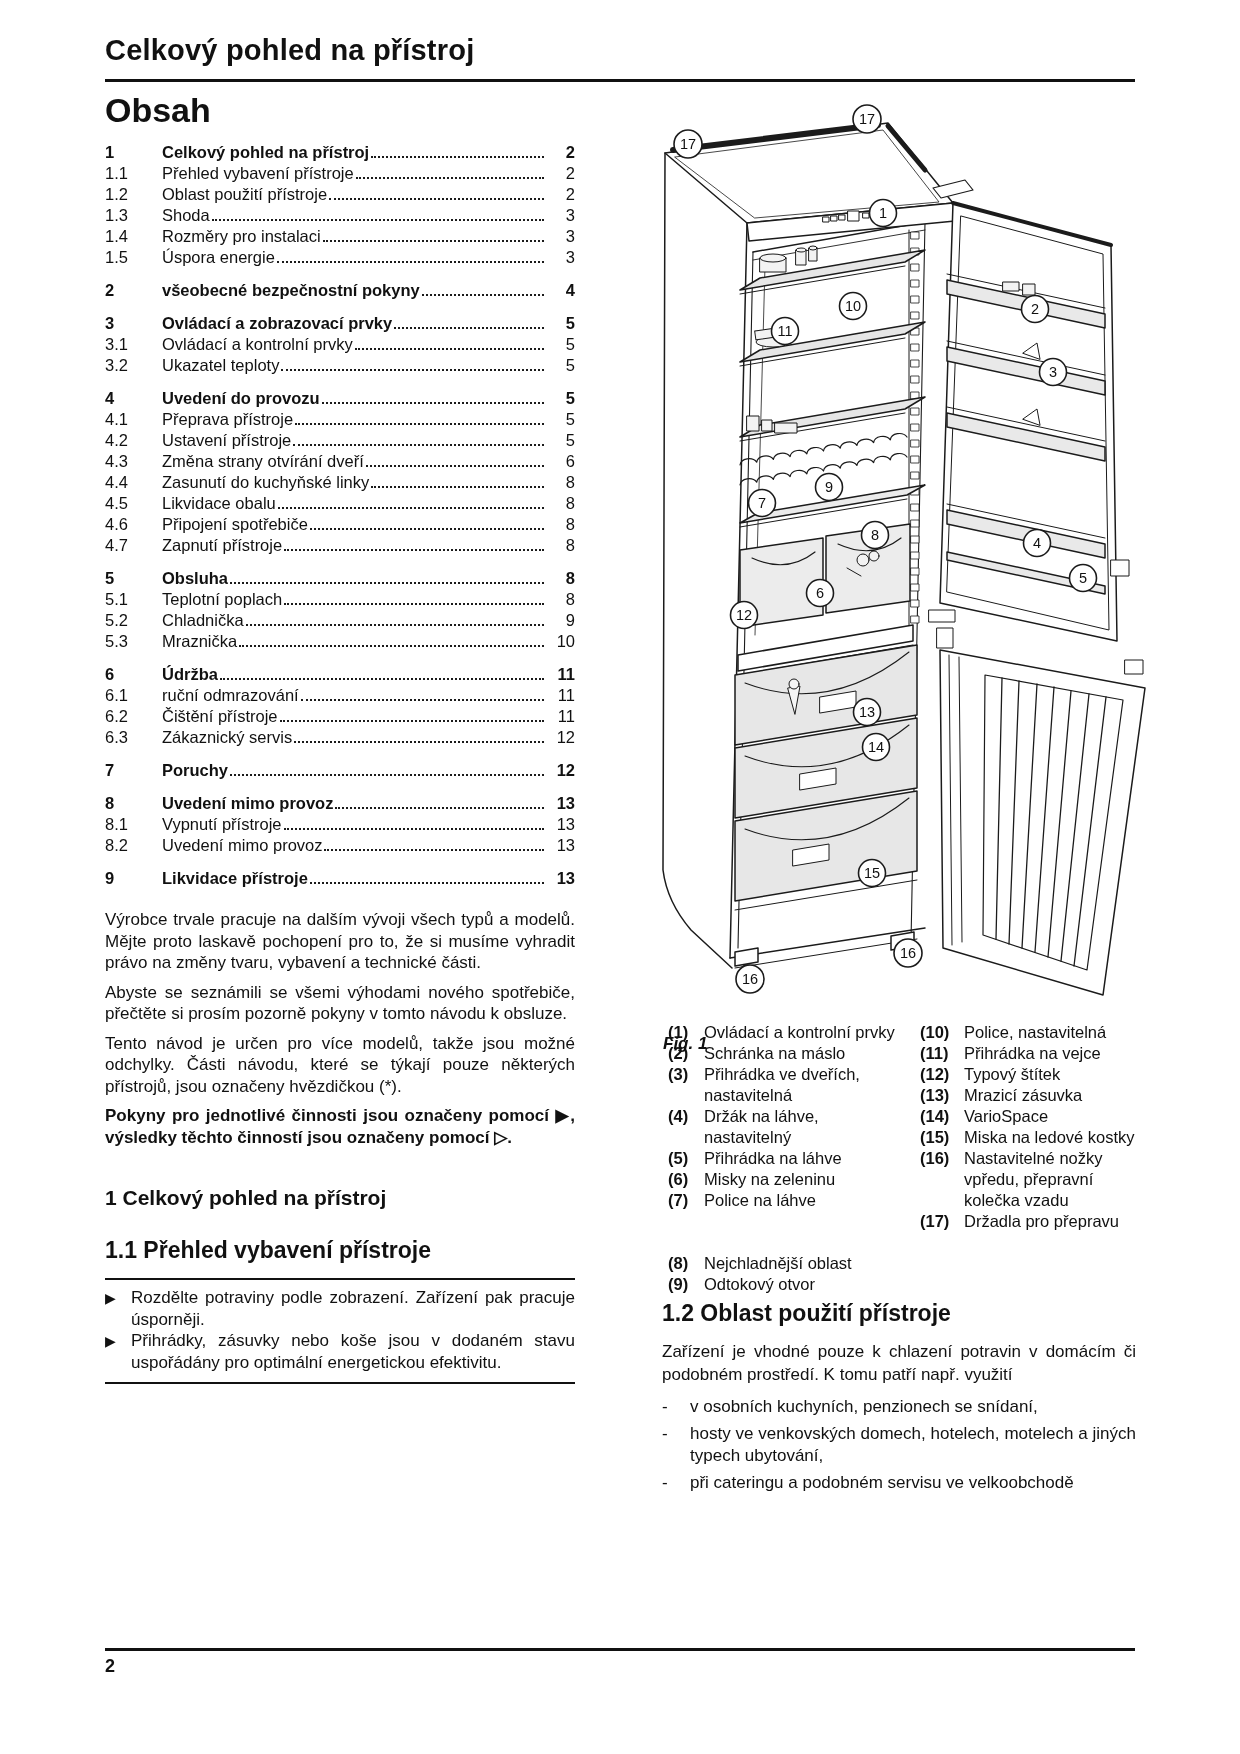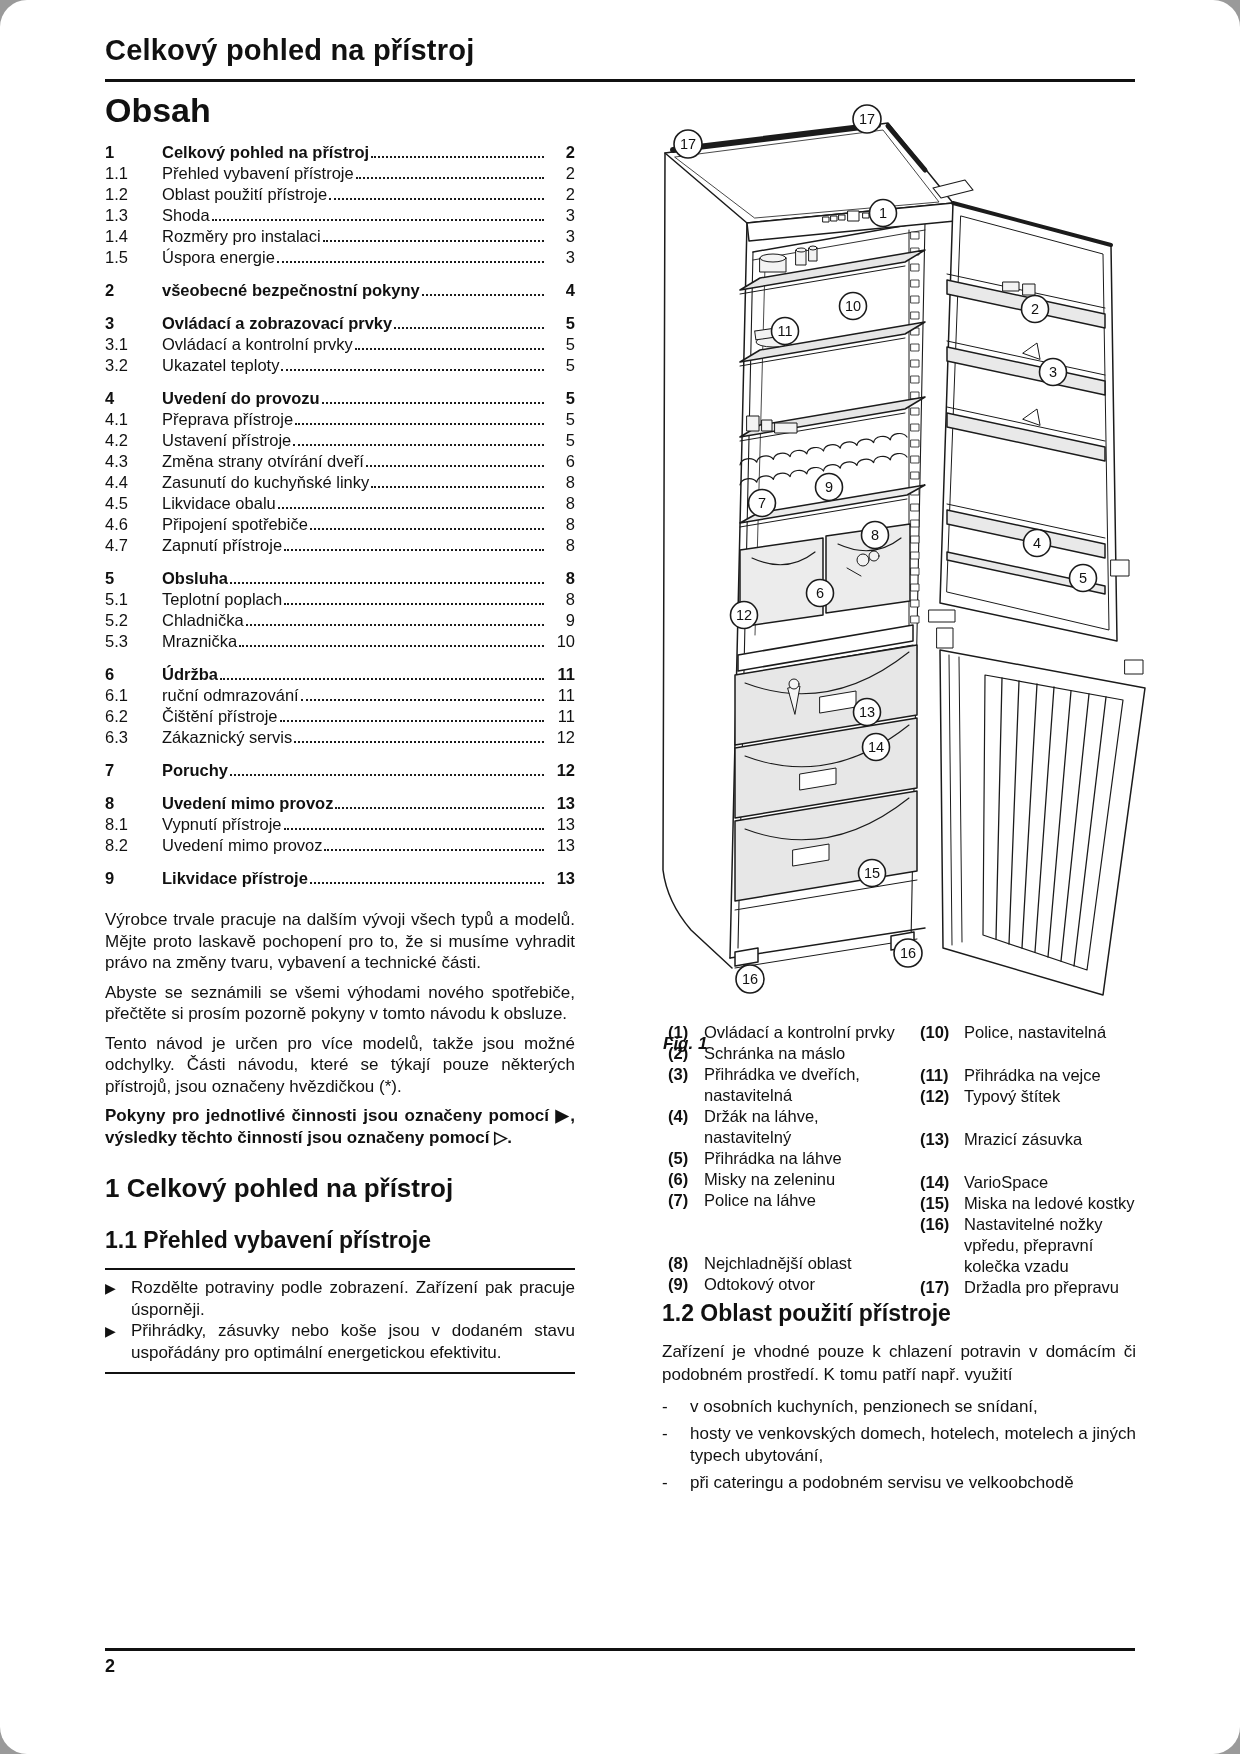--- a/index.html
+++ b/index.html
@@ -1,45 +1,45 @@
 <!DOCTYPE html>
 <html><head>
 <meta charset="utf-8">
 <style>
   html,body{margin:0;padding:0;background:#9a9a9a;}
   .page{position:relative;width:1240px;height:1754px;background:#fff;color:#111;
-        font-family:"Liberation Sans", sans-serif;overflow:hidden;margin:0 auto;border-radius:27px;}
+        font-family:"Liberation Sans", sans-serif;overflow:hidden;margin:0 auto;}
   .rule{position:absolute;background:#111;}
   .header-title{position:absolute;left:105px;top:34px;font-size:29px;font-weight:bold;letter-spacing:.2px;}
   .header-rule{left:105px;top:79px;width:1030px;height:3px;}
   .left-col{position:absolute;left:105px;top:94px;width:470px;}
   .obsah{font-size:34px;font-weight:bold;line-height:32px;margin:0 0 16px 0;}
   .toc{font-size:16.5px;line-height:21px;}
   .toc-row{display:flex;align-items:baseline;}
   .toc-row.bold{font-weight:bold;margin-top:12px;}
   .toc-num{flex:none;width:57px;}
   .toc-label{flex:none;max-width:360px;}
   .toc-leader{flex:1;border-bottom:2px dotted #1a1a1a;margin:0 3px 4px 2px;min-width:10px;}
   .toc-page{flex:none;width:28px;text-align:right;}
   .body-p{font-size:17px;line-height:21.5px;text-align:justify;margin:0 0 8px 0;}
   .body-p.bold{font-weight:bold;}
   .intro-wrap{margin-top:20px;}
-  .h1-big{font-size:26px;font-weight:bold;line-height:36px;margin:22px 0 0 0;}
+  .h1-big{font-size:21px;font-weight:bold;line-height:36px;margin:32px 0 0 0;}
   .h-sub{font-size:23px;font-weight:bold;line-height:28px;margin:20px 0 0 0;}
   .note-box{margin-top:14px;border-top:2.5px solid #111;border-bottom:2.5px solid #111;padding:7px 0 9px 0;}
   .note-head{font-size:17px;font-weight:bold;line-height:21px;margin-bottom:2px;}
   .note-item{display:flex;font-size:17px;line-height:21.5px;text-align:justify;}
   .note-item .marker{flex:none;width:26px;font-size:14px;padding-top:1px;}
   .figure-svg{position:absolute;left:595px;top:90px;}
   .fig-caption{position:absolute;left:663px;top:998px;font-size:17px;font-style:italic;font-weight:bold;margin-top:36px;}
   .legend{position:absolute;font-size:16.5px;line-height:21px;}
   .legend-left{left:668px;top:1022px;width:234px;}
   .legend-right{left:920px;top:1022px;width:220px;}
   .legend-item{display:flex;}
-  .legend-item.gap-sm{margin-top:22px;}
+  .legend-item.gap-sm{}
   .legend-item.gap-lg{margin-top:42px;}
   .legend-num{flex:none;font-weight:bold;}
   .legend-left .legend-num{width:36px;}
   .legend-right .legend-num{width:44px;}
   .sec12{position:absolute;left:662px;top:1299px;width:474px;}
   .sec12 .h-sub{margin:0 0 14px 0;}
   .sec12 .body-p{margin-bottom:10px;line-height:22.5px;}
   .dash-item{display:flex;font-size:17px;line-height:22.5px;text-align:justify;margin-bottom:4px;}
   .dash-item .dash{flex:none;width:28px;}
   .bottom-rule{left:105px;top:1648px;width:1030px;height:3px;}

